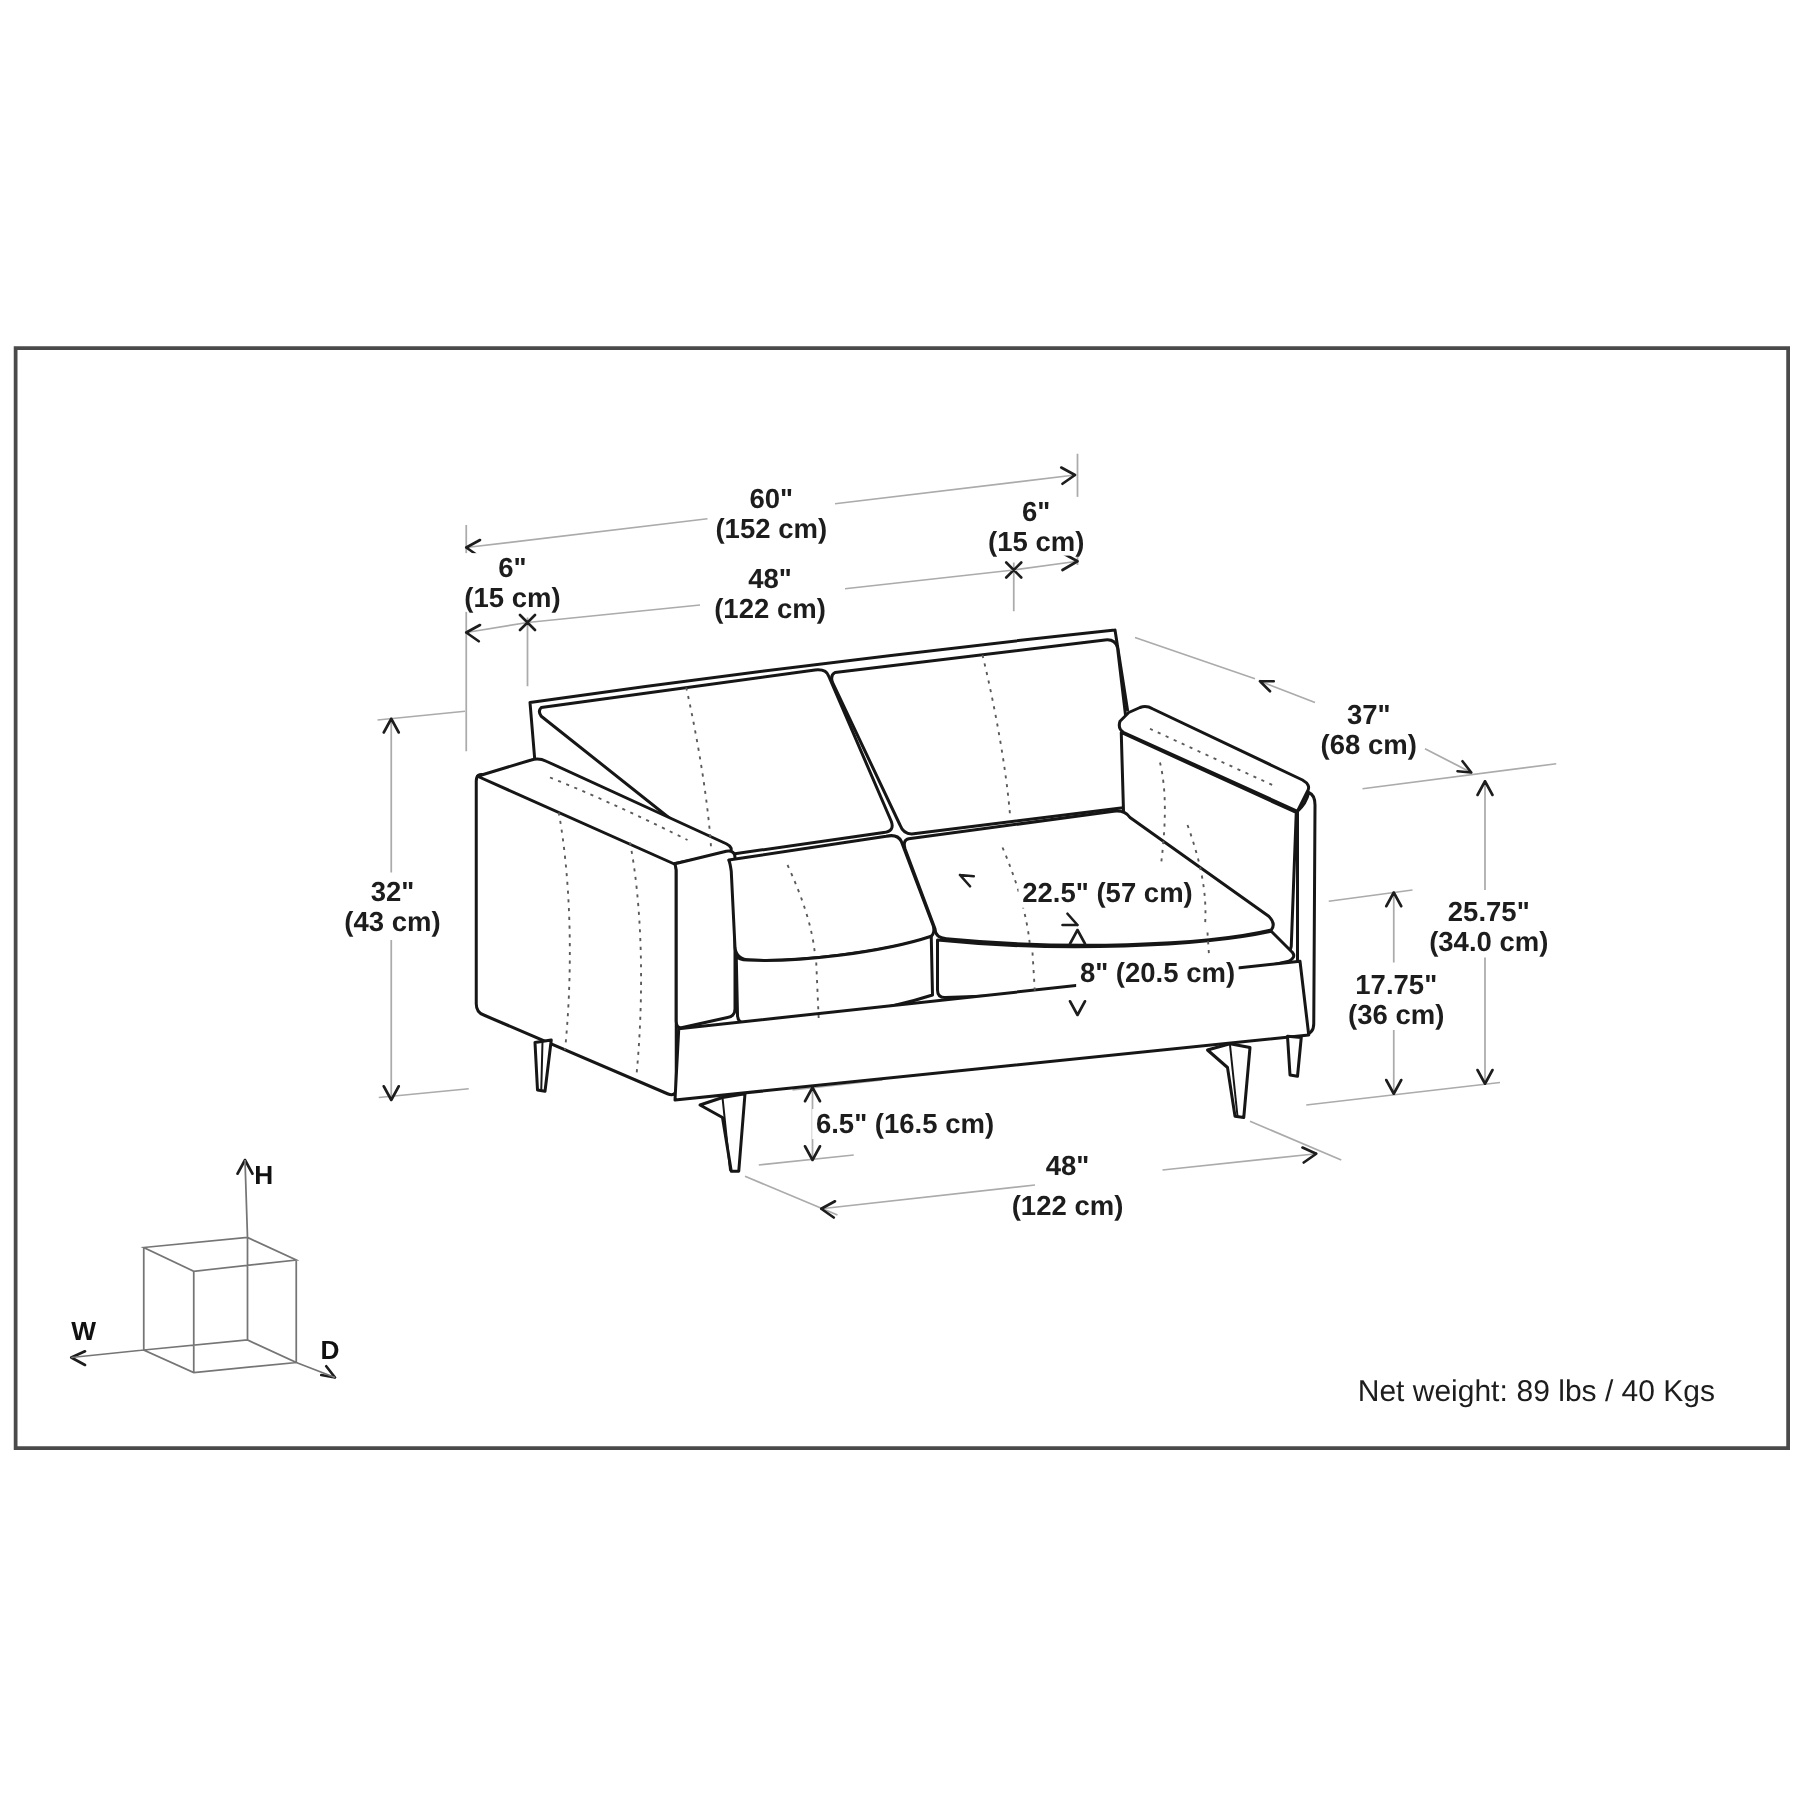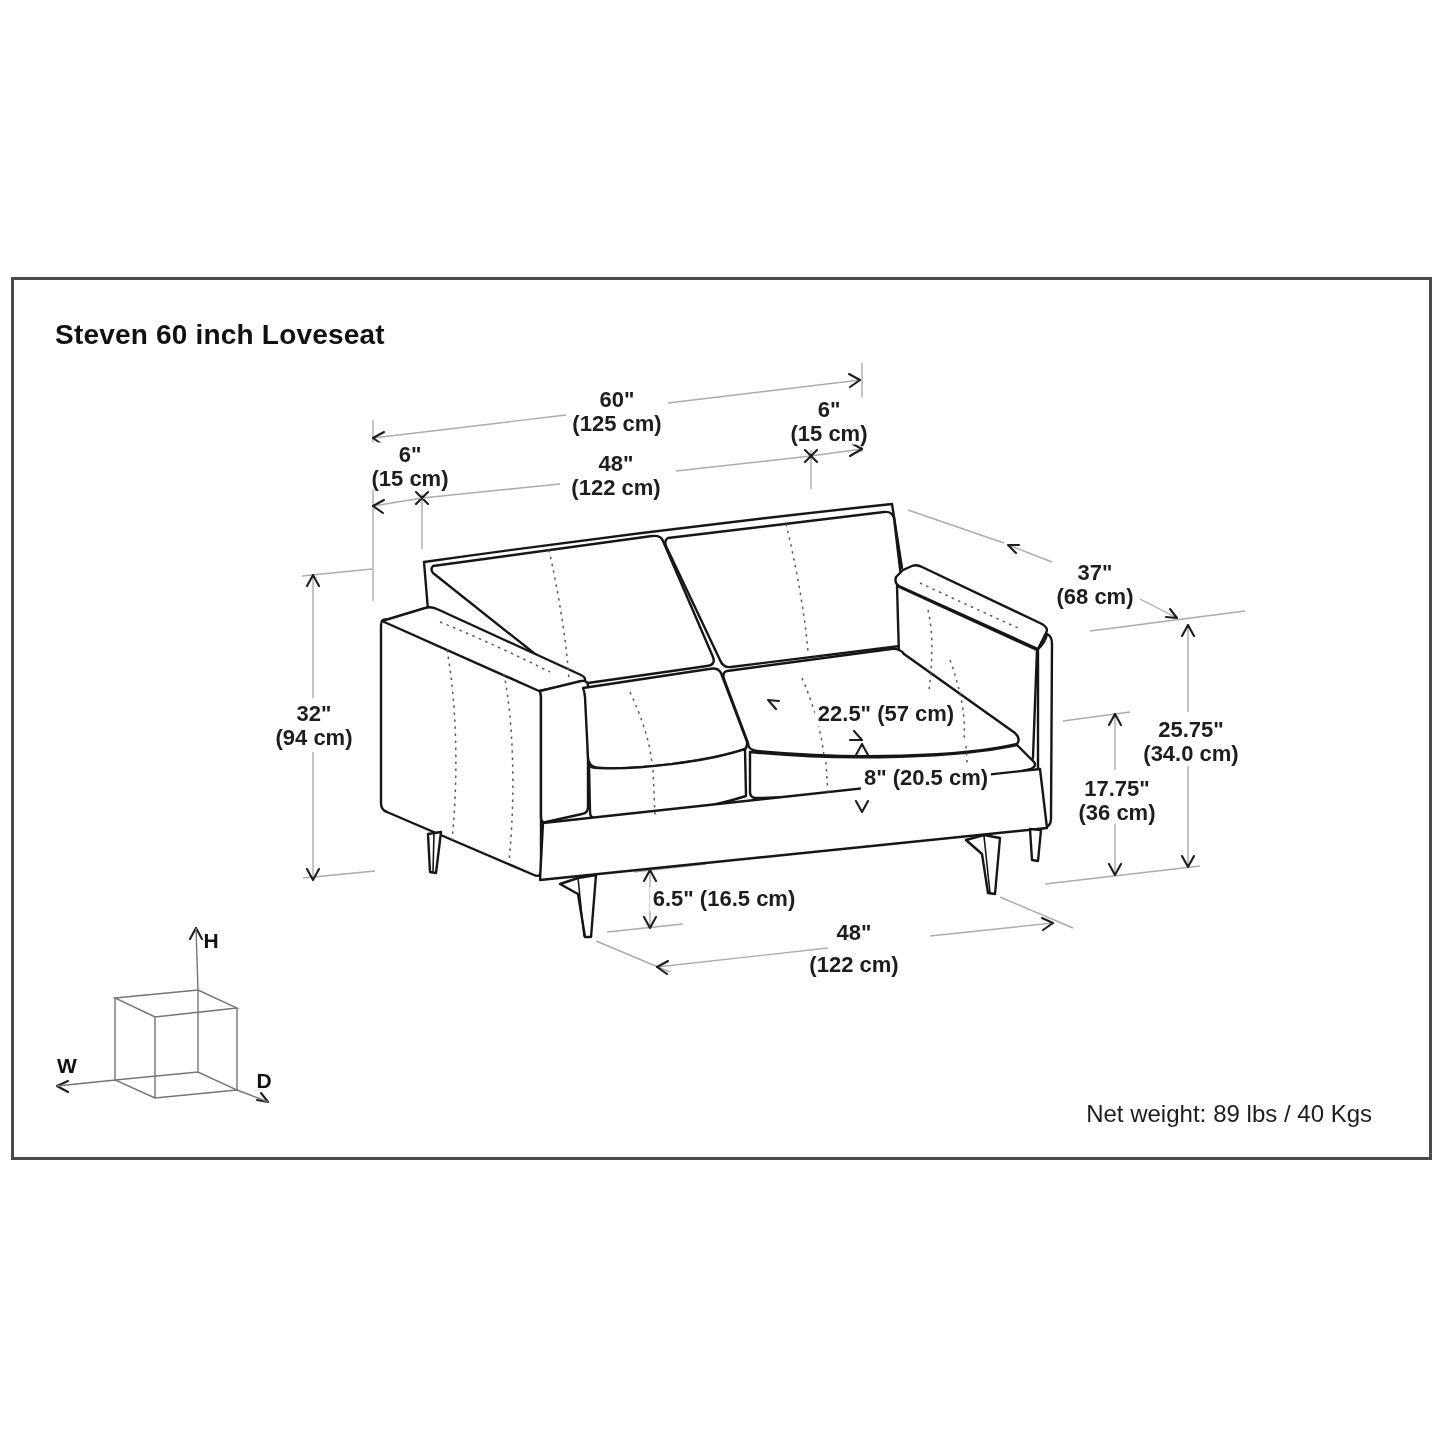--- a/index.html
+++ b/index.html
@@ -34,21 +34,20 @@
   .net-weight .nw-label{font-weight:400;}
   .net-weight .nw-value{font-weight:400;margin-left:7px;}
 </style>
 </head>
 <body>
 
 <div class="canvas">
 
   <div class="frame"></div>
 
-  <div class="page-title">Steven 60 inch Loveseat</div>
 
   <svg class="diagram-svg" width="1445" height="1445" viewBox="0 0 1445 1445">
 
     <g stroke="#ababab" stroke-width="1.4" fill="none">
       <path d="M373 438 L566 415 M668 403 L860 380
                M862 363 L862 452 M811 450 L811 489
                M811 456 L862 449
                M373 506 L422 498 M422 498 L560 484 M676 471 L811 456
                M373 420 L373 601 M422 494 L422 549
                M313 575 L313 698 M313 752 L313 880
@@ -147,37 +146,37 @@
       <path d="M115 998 L198 990 L237 1008 L155 1017 Z
                M115 1080 L198 1072 L237 1090 L155 1098 Z
                M115 998 L115 1080 M198 990 L198 1072
                M237 1008 L237 1090 M155 1017 L155 1098
                M115 1080 L57 1086 M237 1090 L268 1102 M198 990 L196 928"></path>
     </g>
   </svg>
 
   <div class="dim" style="left:617px;top:411px;">
     <span class="l">60"</span>
-    <span class="l">(125 cm)</span>
+    <span class="l">(152 cm)</span>
   </div>
   <div class="dim" style="left:829px;top:421px;">
     <span class="l">6"</span>
     <span class="l">(15 cm)</span>
   </div>
   <div class="dim" style="left:410px;top:466px;">
     <span class="l">6"</span>
     <span class="l">(15 cm)</span>
   </div>
   <div class="dim" style="left:616px;top:475px;">
     <span class="l">48"</span>
     <span class="l">(122 cm)</span>
   </div>
   <div class="dim" style="left:314px;top:725px;">
     <span class="l">32"</span>
-    <span class="l">(94 cm)</span>
+    <span class="l">(43 cm)</span>
   </div>
   <div class="dim" style="left:1095px;top:584px;">
     <span class="l">37"</span>
     <span class="l">(68 cm)</span>
   </div>
   <div class="dim" style="left:1191px;top:741px;">
     <span class="l">25.75"</span>
     <span class="l">(34.0 cm)</span>
   </div>
   <div class="dim" style="left:1117px;top:800px;">

